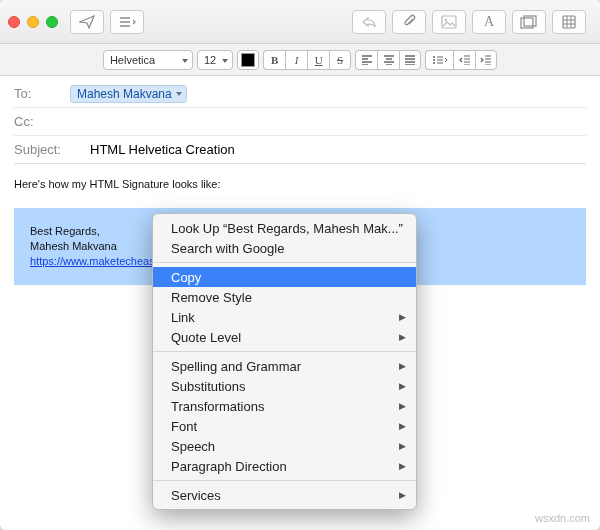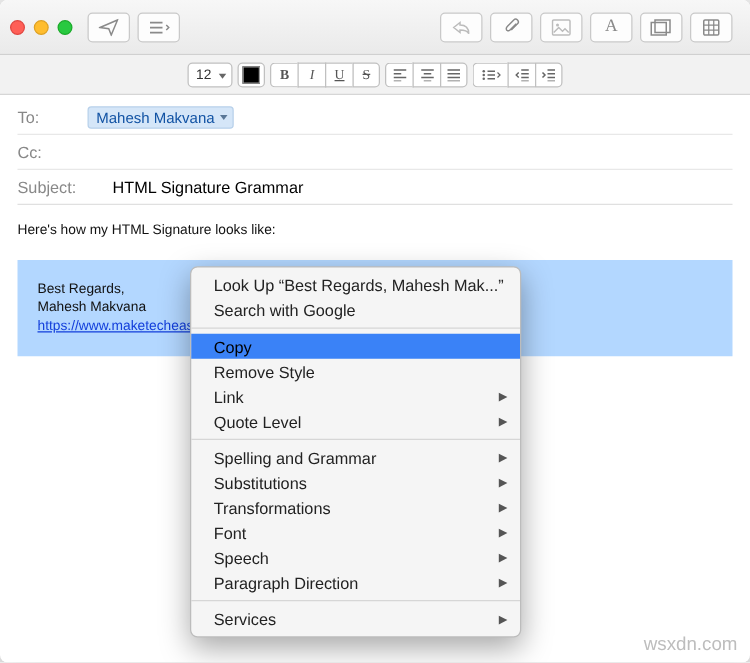--- a/index.html
+++ b/index.html
@@ -136,30 +136,30 @@
     font-size:13px;
     color:#222;
   }
   .ctx-item{
     height:20px;
     display:flex;align-items:center;
     padding:0 18px 0 18px;
     position:relative;
     white-space:nowrap;
   }
-  .ctx-item.hi{background:#3a82f7;color:#000000;}
+  .ctx-item.hi{background:#3a82f7;color:#ffffff;}
   .ctx-item.has-sub::after{
     content:"▶";
     position:absolute;right:10px;font-size:9px;color:#555;
   }
   .ctx-sep{height:1px;background:#d6d6d6;margin:4px 0;}
   .watermark{
     position:absolute;
     bottom:6px;right:10px;
-    font-size:15px;color:#bdbdbd;
+    font-size:11px;color:#bdbdbd;
     pointer-events:none;
   }
   svg{display:block;}
 </style>
 </head>
 <body>
 
 <div class="window">
 
   <div class="titlebar">
@@ -208,20 +208,23 @@
     </div>
     <div class="tb-btn">
       <svg width="16" height="14" viewBox="0 0 16 14">
           <rect x="2" y="1" width="12" height="12" rx="1" fill="none" stroke="#8a8a8a" stroke-width="1.2"></rect>
           <path d="M2 5h12M2 9h12M6 1v12M10 1v12" stroke="#8a8a8a" stroke-width="1"></path>
         </svg>
     </div>
   </div>
 
   <div class="formatbar">
+    <div class="select" style="min-width:90px;">
+        <span>Helvetica</span>
+      </div>
     <div class="select tiny">
         <span>12</span>
       </div>
     <div class="fmt-btn">
         <div class="color-swatch"></div>
       </div>
     <div class="fmt-group">
       <div class="fmt-btn" style="font-weight:bold;">B</div>
       <div class="fmt-btn" style="font-style:italic;">I</div>
       <div class="fmt-btn" style="text-decoration:underline;">U</div>
@@ -273,21 +276,21 @@
     <div class="hdr-row">
       <span class="hdr-label">To:</span>
       <span class="recipient-pill"><span>Mahesh Makvana</span></span>
     </div>
     <div class="hdr-row">
       <span class="hdr-label">Cc:</span>
       <span class="hdr-val"></span>
     </div>
     <div class="hdr-row" style="border-bottom:1px solid #e0e0e0;gap:20px;">
       <span class="hdr-label">Subject:</span>
-      <span class="hdr-val" style="color:#000;">HTML Signature Grammar</span>
+      <span class="hdr-val" style="color:#000;">HTML Helvetica Creation</span>
     </div>
   </div>
 
   <div class="body-area">
     <div>Here's how my HTML Signature looks like:</div>
     <div class="sig-block">
       <span class="sig-line">Best Regards,</span>
       <span class="sig-line">Mahesh Makvana</span>
       <span class="sig-line"><a class="sig-link">https://www.maketecheasier</a></span>
     </div>

